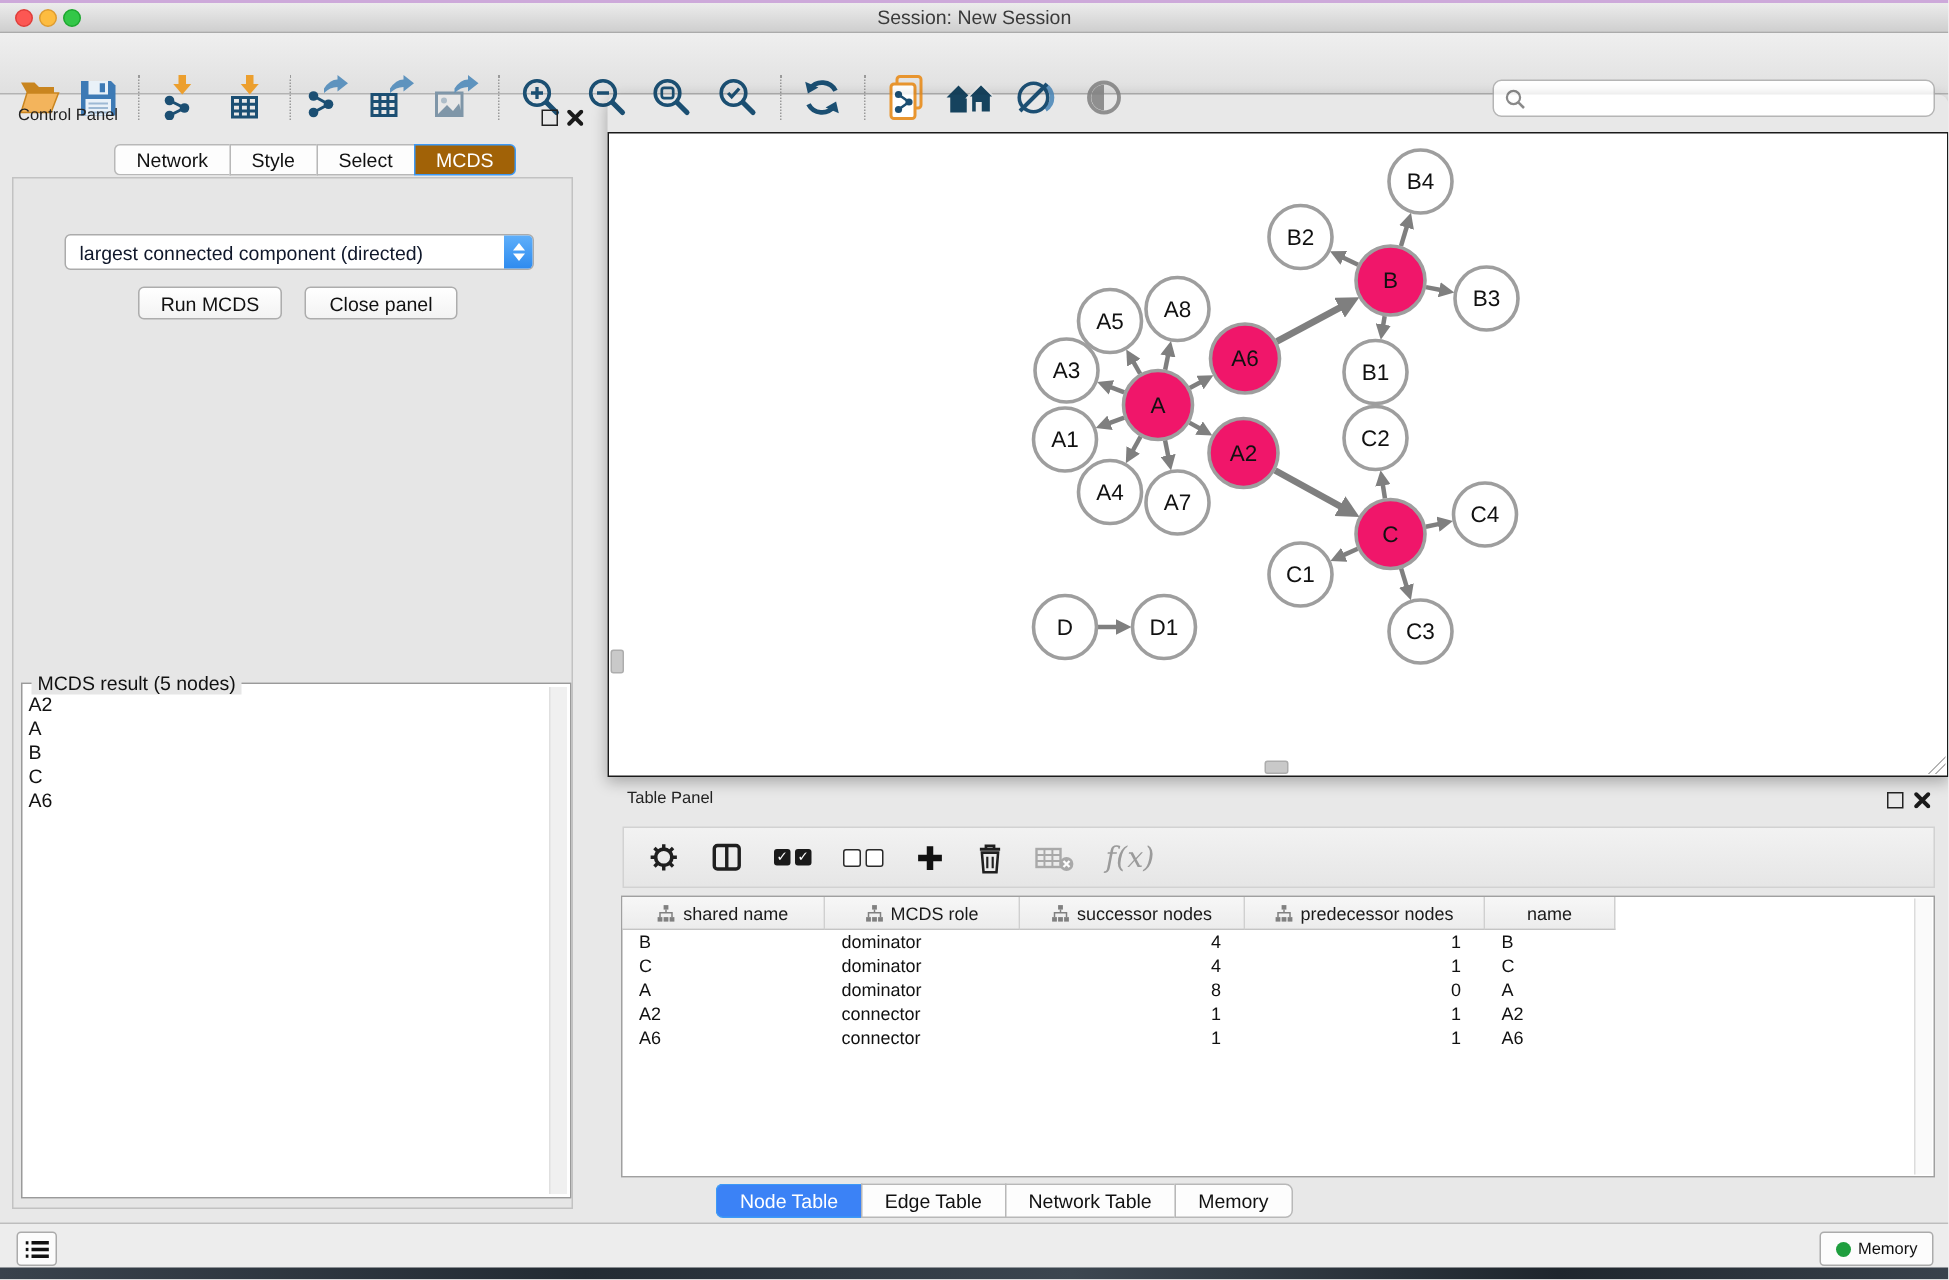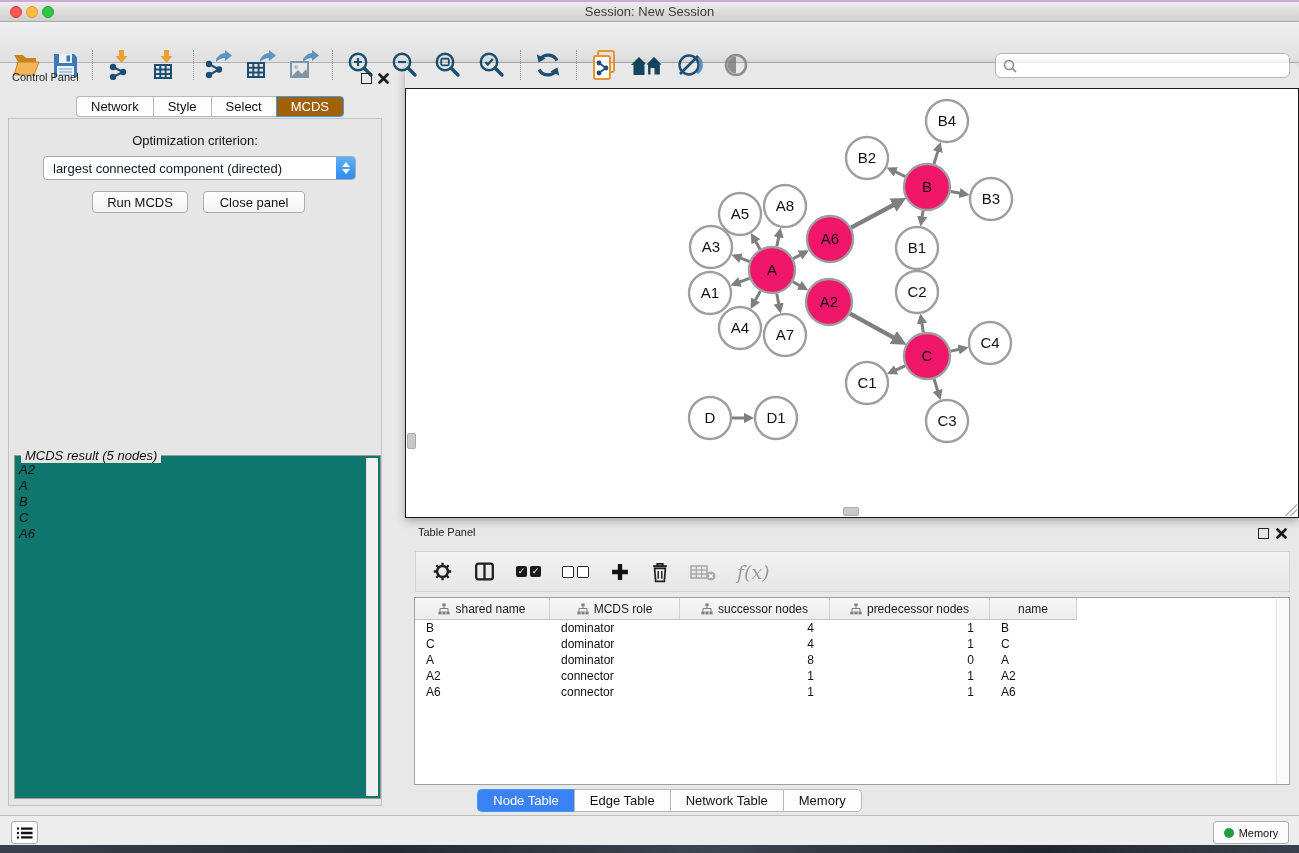--- a/index.html
+++ b/index.html
@@ -29,21 +29,21 @@
   .cp-tab:last-child{border-right:1px solid #B8B8B8;border-radius:0 4px 4px 0;}
   .cp-tab.active{background:#a16207;color:#fff;border-color:#3D99F6;}
   .cp-body{left:8px;top:118px;width:374px;height:688px;background:#E6E6E6;border:1px solid #C2C2C2;box-sizing:border-box;}
   .opt-label{left:0;top:133px;width:390px;text-align:center;font-size:13px;color:#111;}
   .selectbox{left:43px;top:156px;width:313px;height:24px;background:#fff;border:1px solid #ABABAB;border-radius:4px;box-sizing:border-box;display:flex;align-items:center;cursor:pointer;}
   .selectbox .sel-text{flex:1;font-size:13px;padding-left:9px;color:#0f172a;}
   .stepper{width:19px;height:22px;background:linear-gradient(#5FAFFA,#2E8BEF);border-radius:0 3px 3px 0;display:flex;flex-direction:column;align-items:center;justify-content:center;gap:2px;}
   .tri-up{width:0;height:0;border-left:4px solid transparent;border-right:4px solid transparent;border-bottom:5px solid #fff;}
   .tri-dn{width:0;height:0;border-left:4px solid transparent;border-right:4px solid transparent;border-top:5px solid #fff;}
   .btn{background:linear-gradient(#FFFFFF,#F3F3F3);border:1px solid #ADADAD;border-radius:4px;font-size:13px;color:#111;height:22px;display:flex;align-items:center;justify-content:center;box-sizing:border-box;cursor:pointer;}
-  .result-box{left:14px;top:455px;width:367px;height:344px;background:#0f766e;border:1px solid #9A9A9A;box-sizing:border-box;font-style:italic;}
+  .result-box{left:14px;top:455px;width:367px;height:344px;background:#ffffff;border:1px solid #9A9A9A;box-sizing:border-box;}
   .result-legend{position:absolute;top:-8px;left:6px;background:#E6E6E6;padding:0 4px;font-size:13px;color:#111;}
   .result-list{position:absolute;left:4px;top:6px;right:18px;font-size:13px;color:#111;line-height:16px;}
   .result-scroll{position:absolute;right:2px;top:2px;bottom:2px;width:11px;background:#F0F0F0;border-left:1px solid #E0E0E0;}
   
   .netwin{left:405px;top:63px;width:894px;height:455px;border-radius:7px 7px 0 0;box-shadow:0 3px 10px rgba(0,0,0,0.28);}
   .netwin-title{width:894px;height:25px;background:linear-gradient(#ECECEC,#CFCFCF);border:1px solid #9E9E9E;border-bottom:1px solid #8F8F8F;border-radius:7px 7px 0 0;box-sizing:border-box;}
   .netcanvas{left:0;top:25px;width:894px;height:430px;background:#fff;border:1px solid #1A1A1A;box-sizing:border-box;}
   .grip{right:1px;bottom:1px;width:12px;height:12px;background:
     linear-gradient(135deg,transparent 50%,#B5B5B5 50%,#B5B5B5 56%,transparent 56%,transparent 70%,#B5B5B5 70%,#B5B5B5 76%,transparent 76%);}
   .scroll-thumb{background:#C9C9C9;border:1px solid #ADADAD;border-radius:2px;}
@@ -248,21 +248,20 @@
 
   <div class="abs cp-tabs">
     <div class="cp-tab">Network</div>
     <div class="cp-tab">Style</div>
     <div class="cp-tab">Select</div>
     <div class="cp-tab active">MCDS</div>
   </div>
 
   <div class="abs cp-body"></div>
 
-  <div class="abs opt-label">Optimization criterion:</div>
 
   <div class="abs selectbox">
     <span class="sel-text">largest connected component (directed)</span>
     <span class="stepper">
         <span class="tri-up"></span>
         <span class="tri-dn"></span>
       </span>
   </div>
 
   <div class="abs btn" style="left:92px;top:191px;width:96px;">Run MCDS</div>

